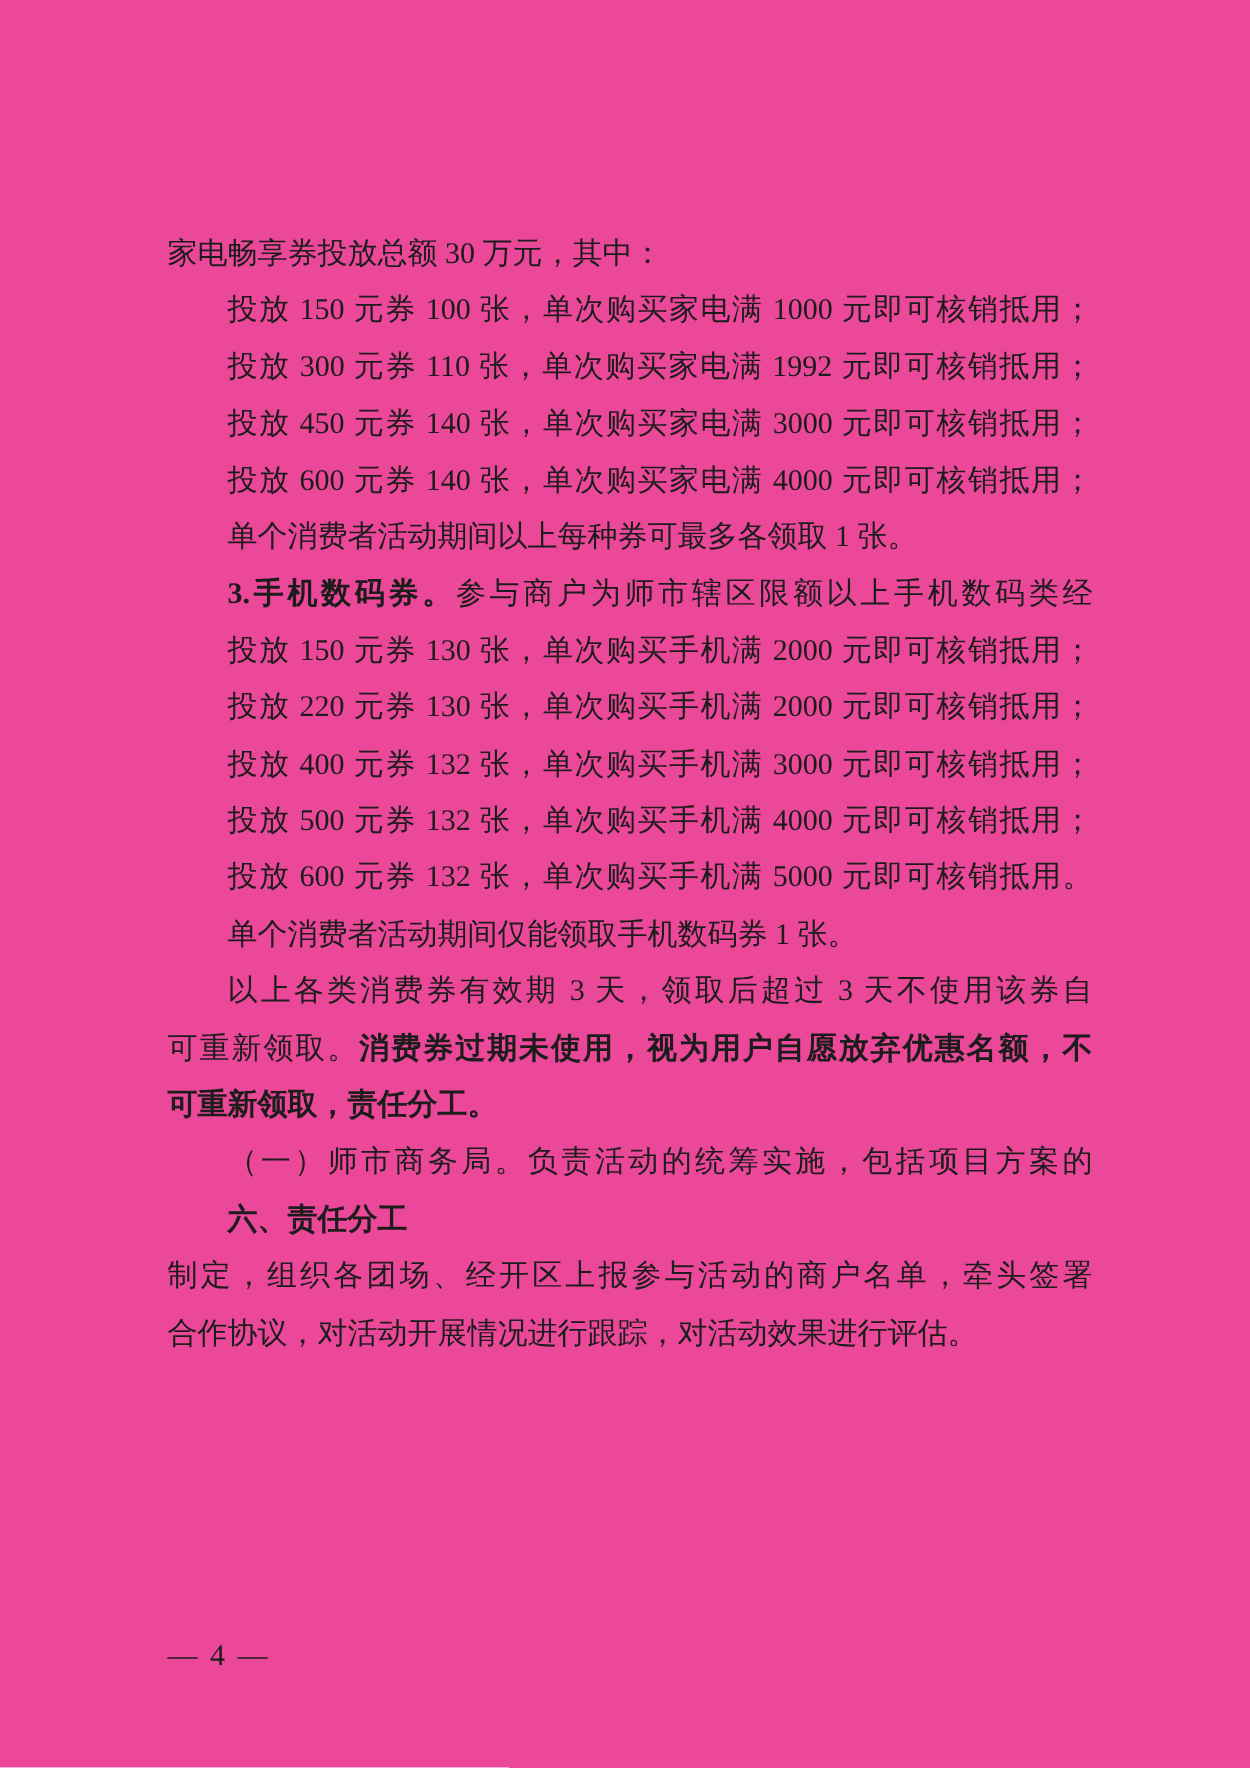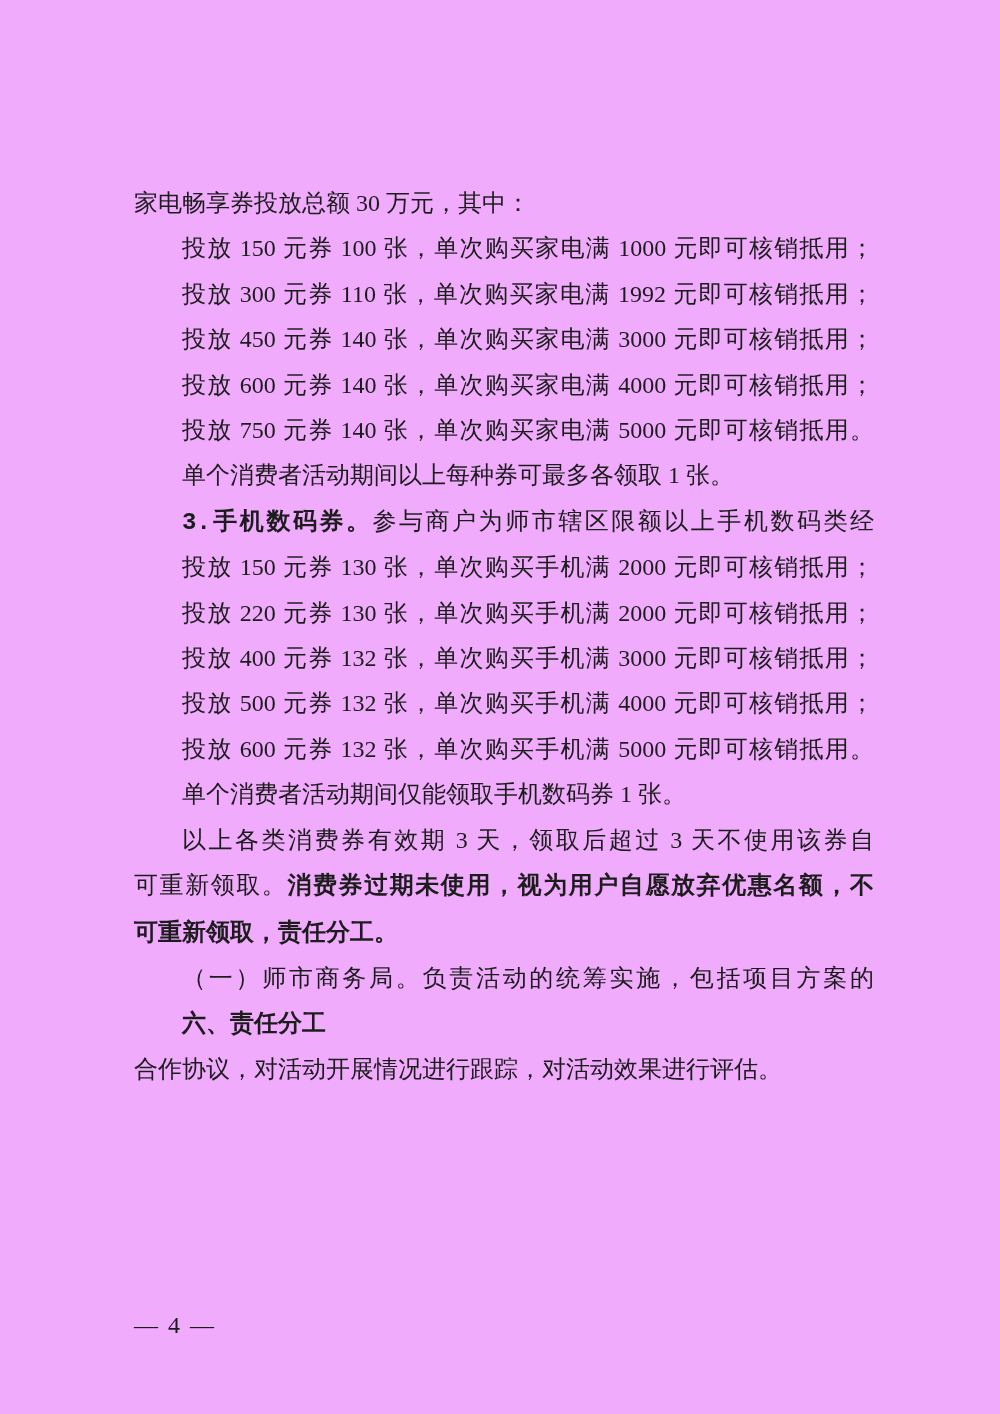--- a/index.html
+++ b/index.html
@@ -5,21 +5,21 @@
   html, body {
     margin: 0;
     padding: 0;
     background: #ffffff;
   }
   .page {
     position: relative;
     width: 1000px;
     height: 1414px;
     box-sizing: border-box;
-    background: #f0abfc;
+    background: #ec4899;
     color: #1c1c1c;
     font-family: "Liberation Serif", "DejaVu Serif", serif;
     overflow: hidden;
   }
   .content {
     position: absolute;
     top: 181px;
     left: 134px;
     right: 126px;
   }
@@ -35,21 +35,20 @@
     text-align-last: justify;
   }
   .line.indent {
     text-indent: 2em;
   }
   .run {
     font-weight: normal;
   }
   .run.bold {
     font-weight: bold;
-    font-family: Liberation Mono, monospace;
   }
   .run.heading {
     font-family: "DejaVu Sans", "Liberation Sans", sans-serif;
     font-weight: bold;
   }
   .footer {
     position: absolute;
     top: 1303px;
     left: 134px;
     font-size: 24px;
@@ -66,21 +65,20 @@
     <p class="line"><span class="run">家电畅享券投放总额 30 万元，其中：</span></p>
 
     <p class="line indent fill"><span class="run">投放 150 元券 100 张，单次购买家电满 1000 元即可核销抵用；</span></p>
 
     <p class="line indent fill"><span class="run">投放 300 元券 110 张，单次购买家电满 1992 元即可核销抵用；</span></p>
 
     <p class="line indent fill"><span class="run">投放 450 元券 140 张，单次购买家电满 3000 元即可核销抵用；</span></p>
 
     <p class="line indent fill"><span class="run">投放 600 元券 140 张，单次购买家电满 4000 元即可核销抵用；</span></p>
 
-    <p class="line indent fill"><span class="run">投放 750 元券 140 张，单次购买家电满 5000 元即可核销抵用。</span></p>
 
     <p class="line indent"><span class="run">单个消费者活动期间以上每种券可最多各领取 1 张。</span></p>
 
     <p class="line indent fill"><span class="run bold">3.手机数码券。</span><span class="run">参与商户为师市辖区限额以上手机数码类经</span></p>
 
 
     <p class="line indent fill"><span class="run">投放 150 元券 130 张，单次购买手机满 2000 元即可核销抵用；</span></p>
 
     <p class="line indent fill"><span class="run">投放 220 元券 130 张，单次购买手机满 2000 元即可核销抵用；</span></p>
 
@@ -96,20 +94,21 @@
 
 
     <p class="line fill"><span class="run">可重新领取。</span><span class="run bold">消费券过期未使用，视为用户自愿放弃优惠名额，不</span></p>
 
     <p class="line"><span class="run bold">可重新领取，责任分工。</span></p>
 
     <p class="line indent fill"><span class="run">（一）师市商务局。负责活动的统筹实施，包括项目方案的</span></p>
 
     <p class="line indent"><span class="run heading">六、责任分工</span></p>
 
+    <p class="line fill"><span class="run">制定，组织各团场、经开区上报参与活动的商户名单，牵头签署</span></p>
 
     <p class="line"><span class="run">合作协议，对活动开展情况进行跟踪，对活动效果进行评估。</span></p>
 
   </div>
 
   <div class="footer">
     <span>— 4 —</span>
   </div>
 </div>
 

